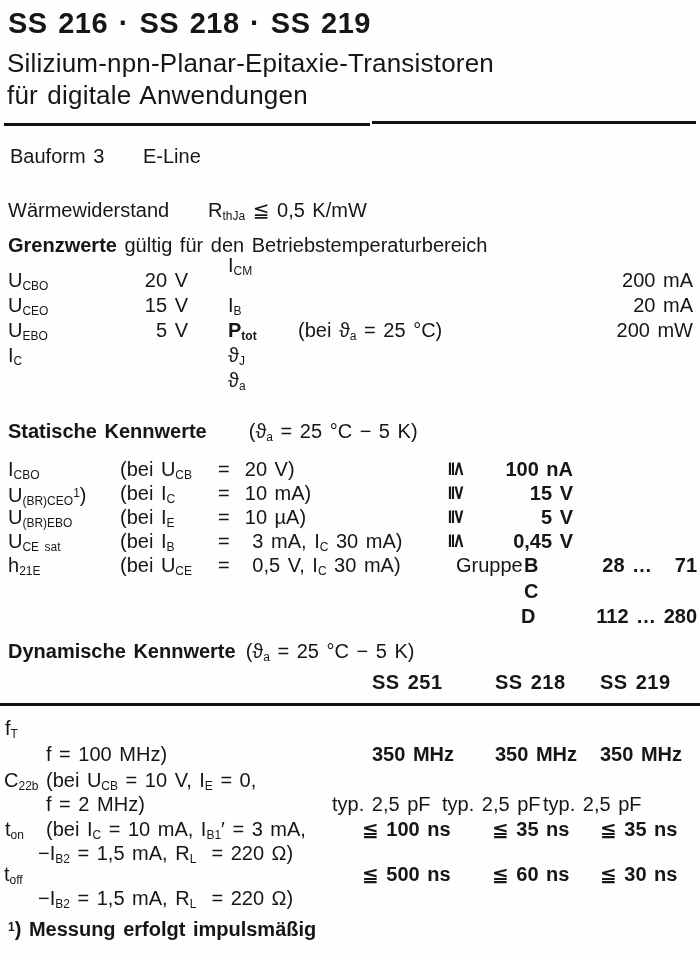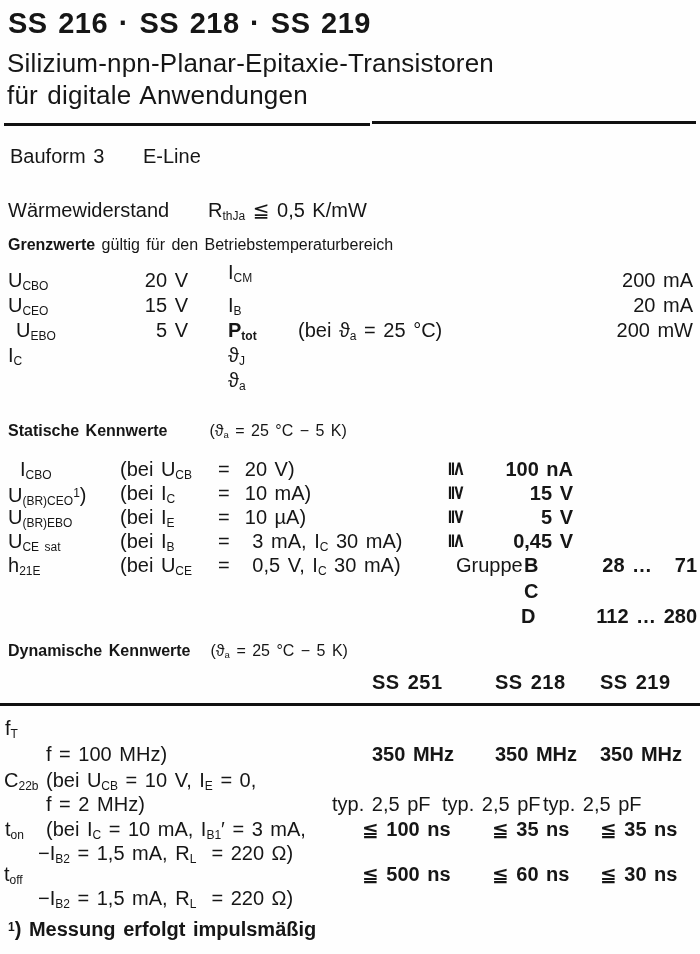--- a/index.html
+++ b/index.html
@@ -11,21 +11,21 @@
   }
   .t{position:absolute;white-space:pre;font-size:20px;line-height:22px;}
   .b{font-weight:700;}
   .num{text-align:right;display:inline-block;}
   sub{font-size:60%;vertical-align:-0.22em;letter-spacing:0;}
   sup{font-size:60%;vertical-align:0.45em;letter-spacing:0;}
   .rel{display:inline-block;transform:rotate(90deg);font-weight:700;}
   .rule{position:absolute;background:#111;}
   .title{font-size:29px;font-weight:700;letter-spacing:0.5px;}
   .subtitle{font-size:26px;letter-spacing:0.2px;}
-  .heading{font-size:16px;}
+  .heading{font-size:20px;}
   .colhead{font-size:20px;font-weight:700;letter-spacing:0.5px;}
 </style>
 </head>
 <body>
 
 <div class="page">
 
   <div class="t title" style="left:8px;top:12px">SS 216 · SS 218 · SS 219</div>
   <div class="t subtitle" style="left:7px;top:52px">Silizium-npn-Planar-Epitaxie-Transistoren</div>
   <div class="t subtitle" style="left:7px;top:84px">für digitale Anwendungen</div>
@@ -37,37 +37,37 @@
 
   <div class="t" style="left:8px;top:199px">Wärmewiderstand</div>
   <div class="t" style="left:208px;top:199px">R<sub>thJa</sub> ≦ 0,5 K/mW</div>
 
   <div class="t heading" style="left:8px;top:234px"><span class="b">Grenzwerte</span> <span>gültig für den Betriebstemperaturbereich</span></div>
 
   <span class="t" style="left:8px;top:269px">U<sub>CBO</sub></span>
   <span class="t num" style="left:58px;top:269px;width:130px">20 V</span>
   <span class="t" style="left:8px;top:294px">U<sub>CEO</sub></span>
   <span class="t num" style="left:58px;top:294px;width:130px">15 V</span>
-  <span class="t" style="left:16px;top:319px">U<sub>EBO</sub></span>
+  <span class="t" style="left:8px;top:319px">U<sub>EBO</sub></span>
   <span class="t num" style="left:58px;top:319px;width:130px">5 V</span>
   <span class="t" style="left:8px;top:344px">I<sub>C</sub></span>
 
-  <span class="t" style="left:228px;top:261px">I<sub>CM</sub></span>
+  <span class="t" style="left:228px;top:254px">I<sub>CM</sub></span>
   <span class="t num" style="left:430px;top:269px;width:263px">200 mA</span>
   <span class="t" style="left:228px;top:294px">I<sub>B</sub></span>
   <span class="t num" style="left:430px;top:294px;width:263px">20 mA</span>
   <span class="t b" style="left:228px;top:319px">P<sub>tot</sub></span>
   <span class="t" style="left:298px;top:319px">(bei ϑ<sub>a</sub> = 25 °C)</span>
   <span class="t num" style="left:430px;top:319px;width:263px">200 mW</span>
   <span class="t" style="left:228px;top:344px">ϑ<sub>J</sub></span>
   <span class="t" style="left:228px;top:369px">ϑ<sub>a</sub></span>
 
   <div class="t heading" style="left:8px;top:420px"><span class="b">Statische Kennwerte</span><span style="margin-left:42px">(ϑ<sub>a</sub> = 25 °C − 5 K)</span></div>
 
-  <span class="t" style="left:20px;top:458px">I<sub>CBO</sub></span>
+  <span class="t" style="left:8px;top:458px">I<sub>CBO</sub></span>
   <span class="t" style="left:120px;top:458px">(bei U<sub>CB</sub></span>
   <span class="t" style="left:218px;top:458px">=  20 V)</span>
   <span class="t rel" style="left:450px;top:458px">≦</span>
   <span class="t num b" style="left:473px;top:458px;width:100px">100 nA</span>
 
   <span class="t" style="left:8px;top:482px">U<sub>(BR)CEO</sub><sup>1</sup>)</span>
   <span class="t" style="left:120px;top:482px">(bei I<sub>C</sub></span>
   <span class="t" style="left:218px;top:482px">=  10 mA)</span>
   <span class="t rel" style="left:450px;top:482px">≧</span>
   <span class="t num b" style="left:473px;top:482px;width:100px">15 V</span>
@@ -88,21 +88,21 @@
   <span class="t" style="left:120px;top:554px">(bei U<sub>CE</sub></span>
   <span class="t" style="left:218px;top:554px">=   0,5 V, I<sub>C</sub> 30 mA)</span>
 
   <span class="t" style="left:456px;top:554px">Gruppe</span>
   <span class="t b" style="left:524px;top:554px">B</span>
   <span class="t num b" style="left:533px;top:554px;width:164px">28 …   71</span>
   <span class="t b" style="left:524px;top:580px">C</span>
   <span class="t b" style="left:521px;top:605px">D</span>
   <span class="t num b" style="left:533px;top:605px;width:164px">112 … 280</span>
 
-  <div class="t heading" style="left:8px;top:640px"><span class="b">Dynamische Kennwerte</span><span style="margin-left:20px">(ϑ<sub>a</sub> = 25 °C − 5 K)</span></div>
+  <div class="t heading" style="left:8px;top:640px"><span class="b">Dynamische Kennwerte</span><span style="margin-left:10px">(ϑ<sub>a</sub> = 25 °C − 5 K)</span></div>
 
   <span class="t colhead" style="left:372px;top:671px">SS 251</span>
   <span class="t colhead" style="left:495px;top:671px">SS 218</span>
   <span class="t colhead" style="left:600px;top:671px">SS 219</span>
   <div class="rule" style="left:0px;top:703px;width:700px;height:3px"></div>
 
   <span class="t" style="left:5px;top:717px">f<sub>T</sub></span>
   <span class="t" style="left:46px;top:743px">f = 100 MHz)</span>
   <span class="t b" style="left:372px;top:743px">350 MHz</span>
   <span class="t b" style="left:495px;top:743px">350 MHz</span>

